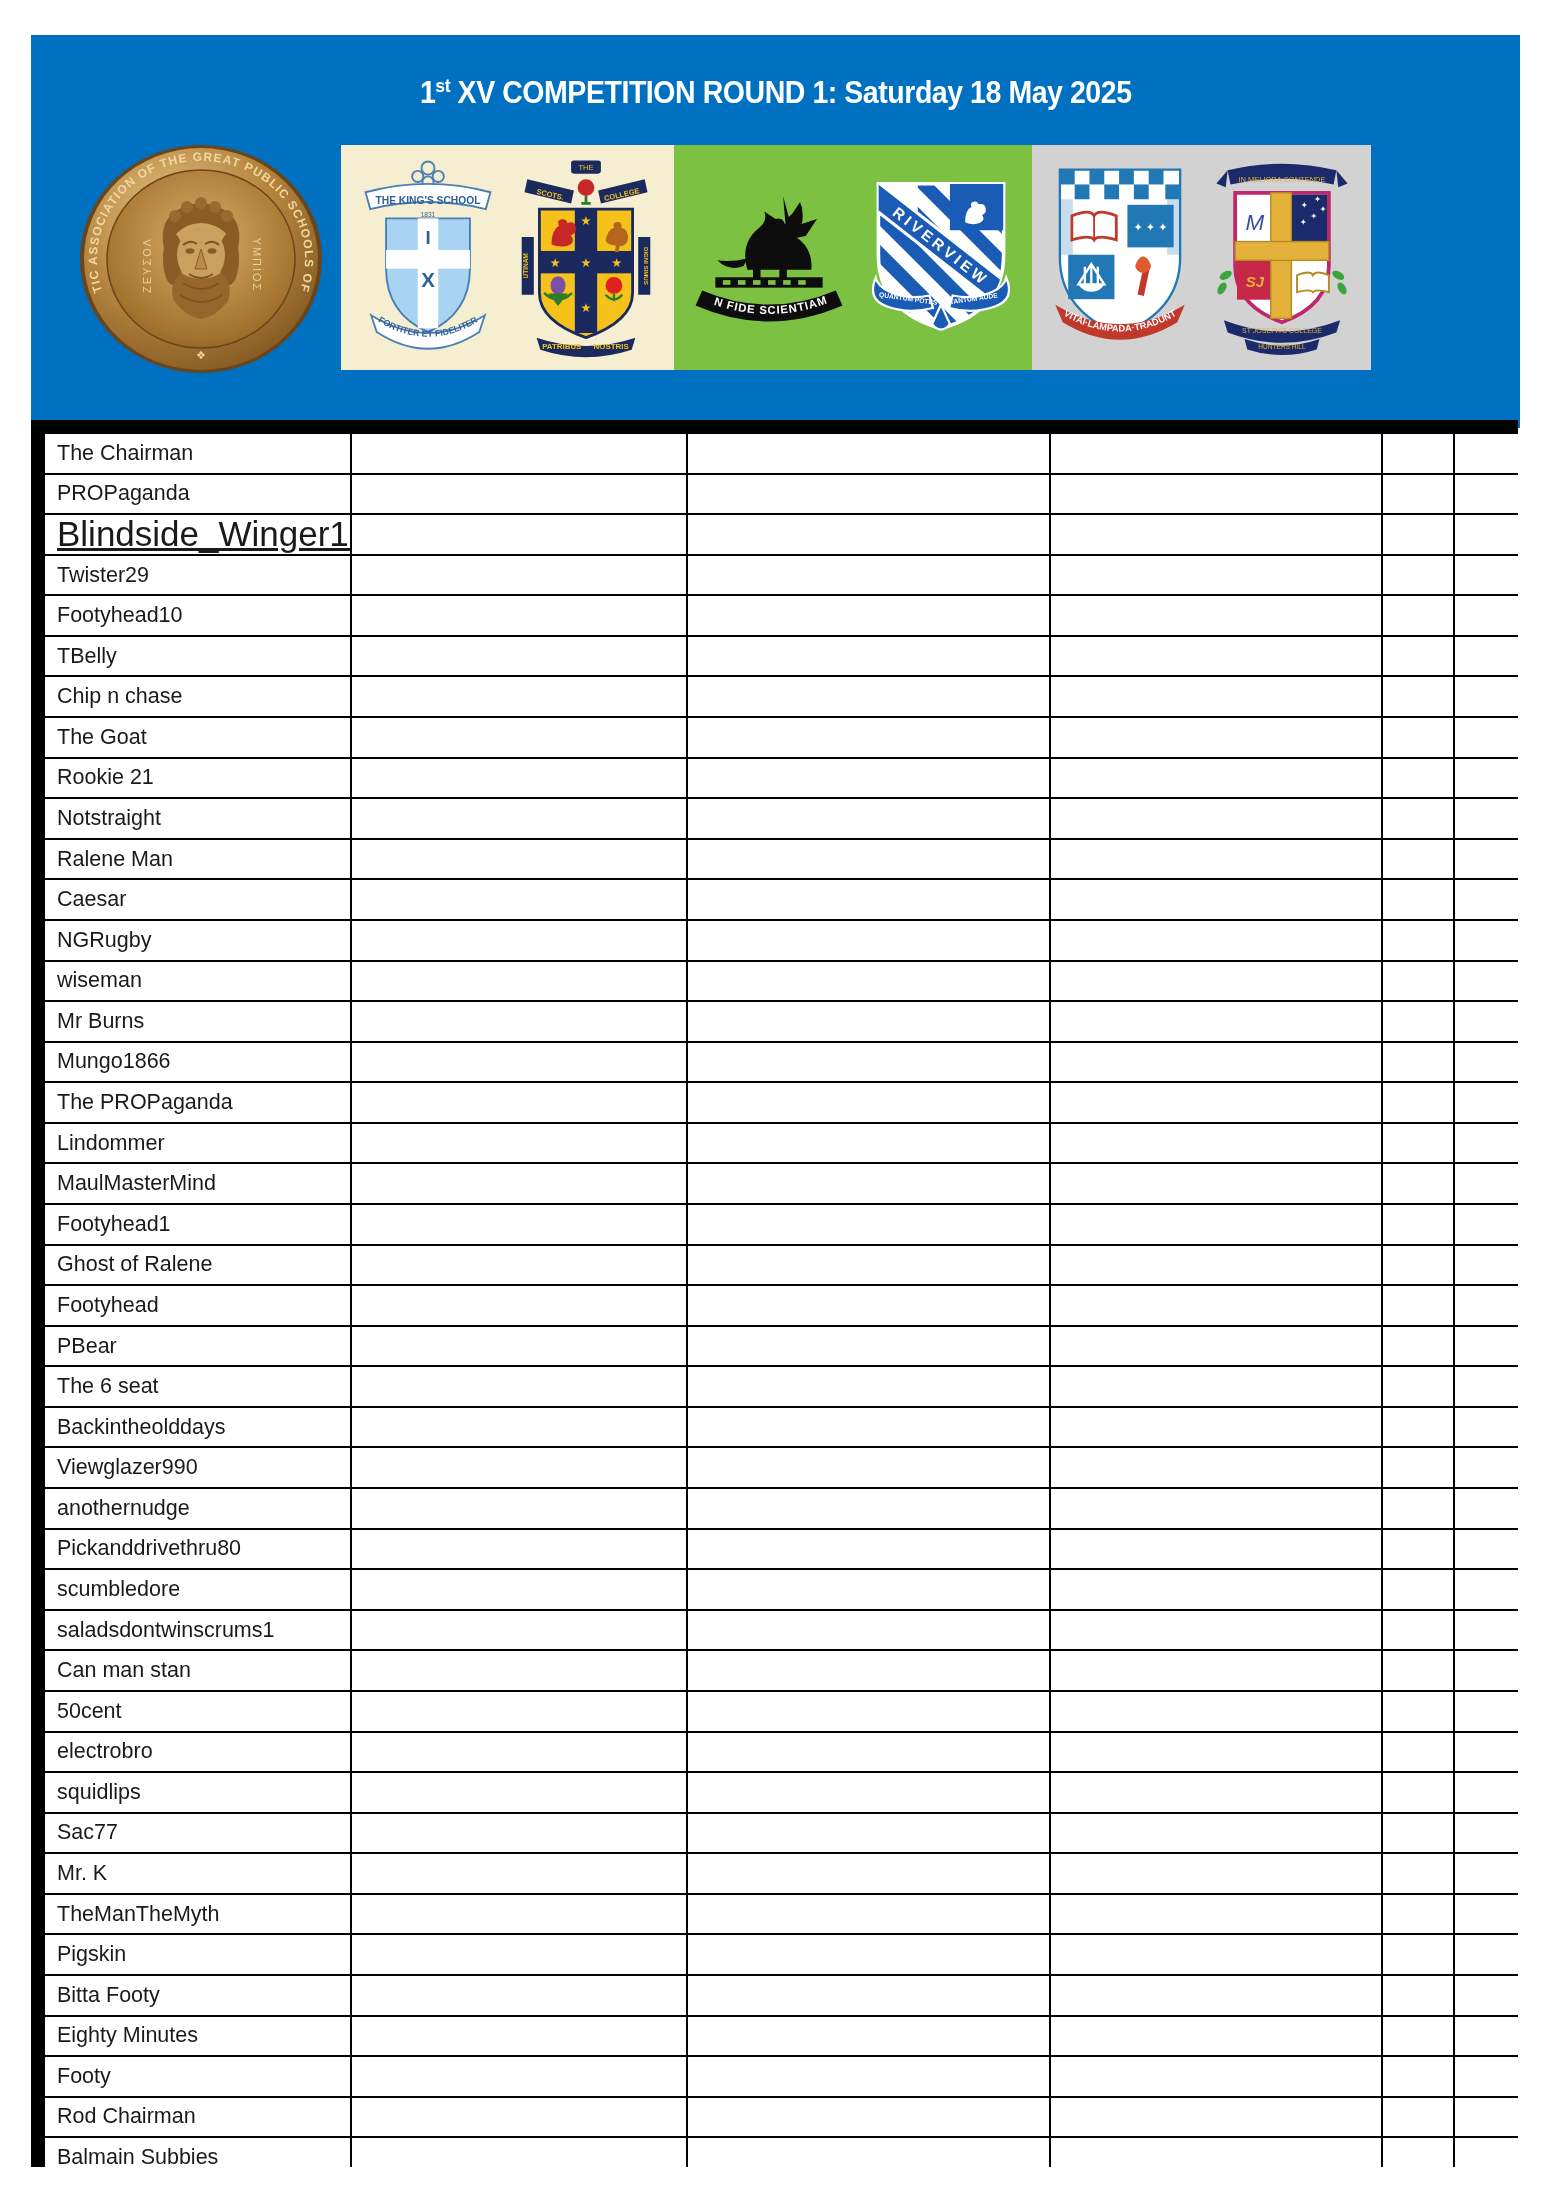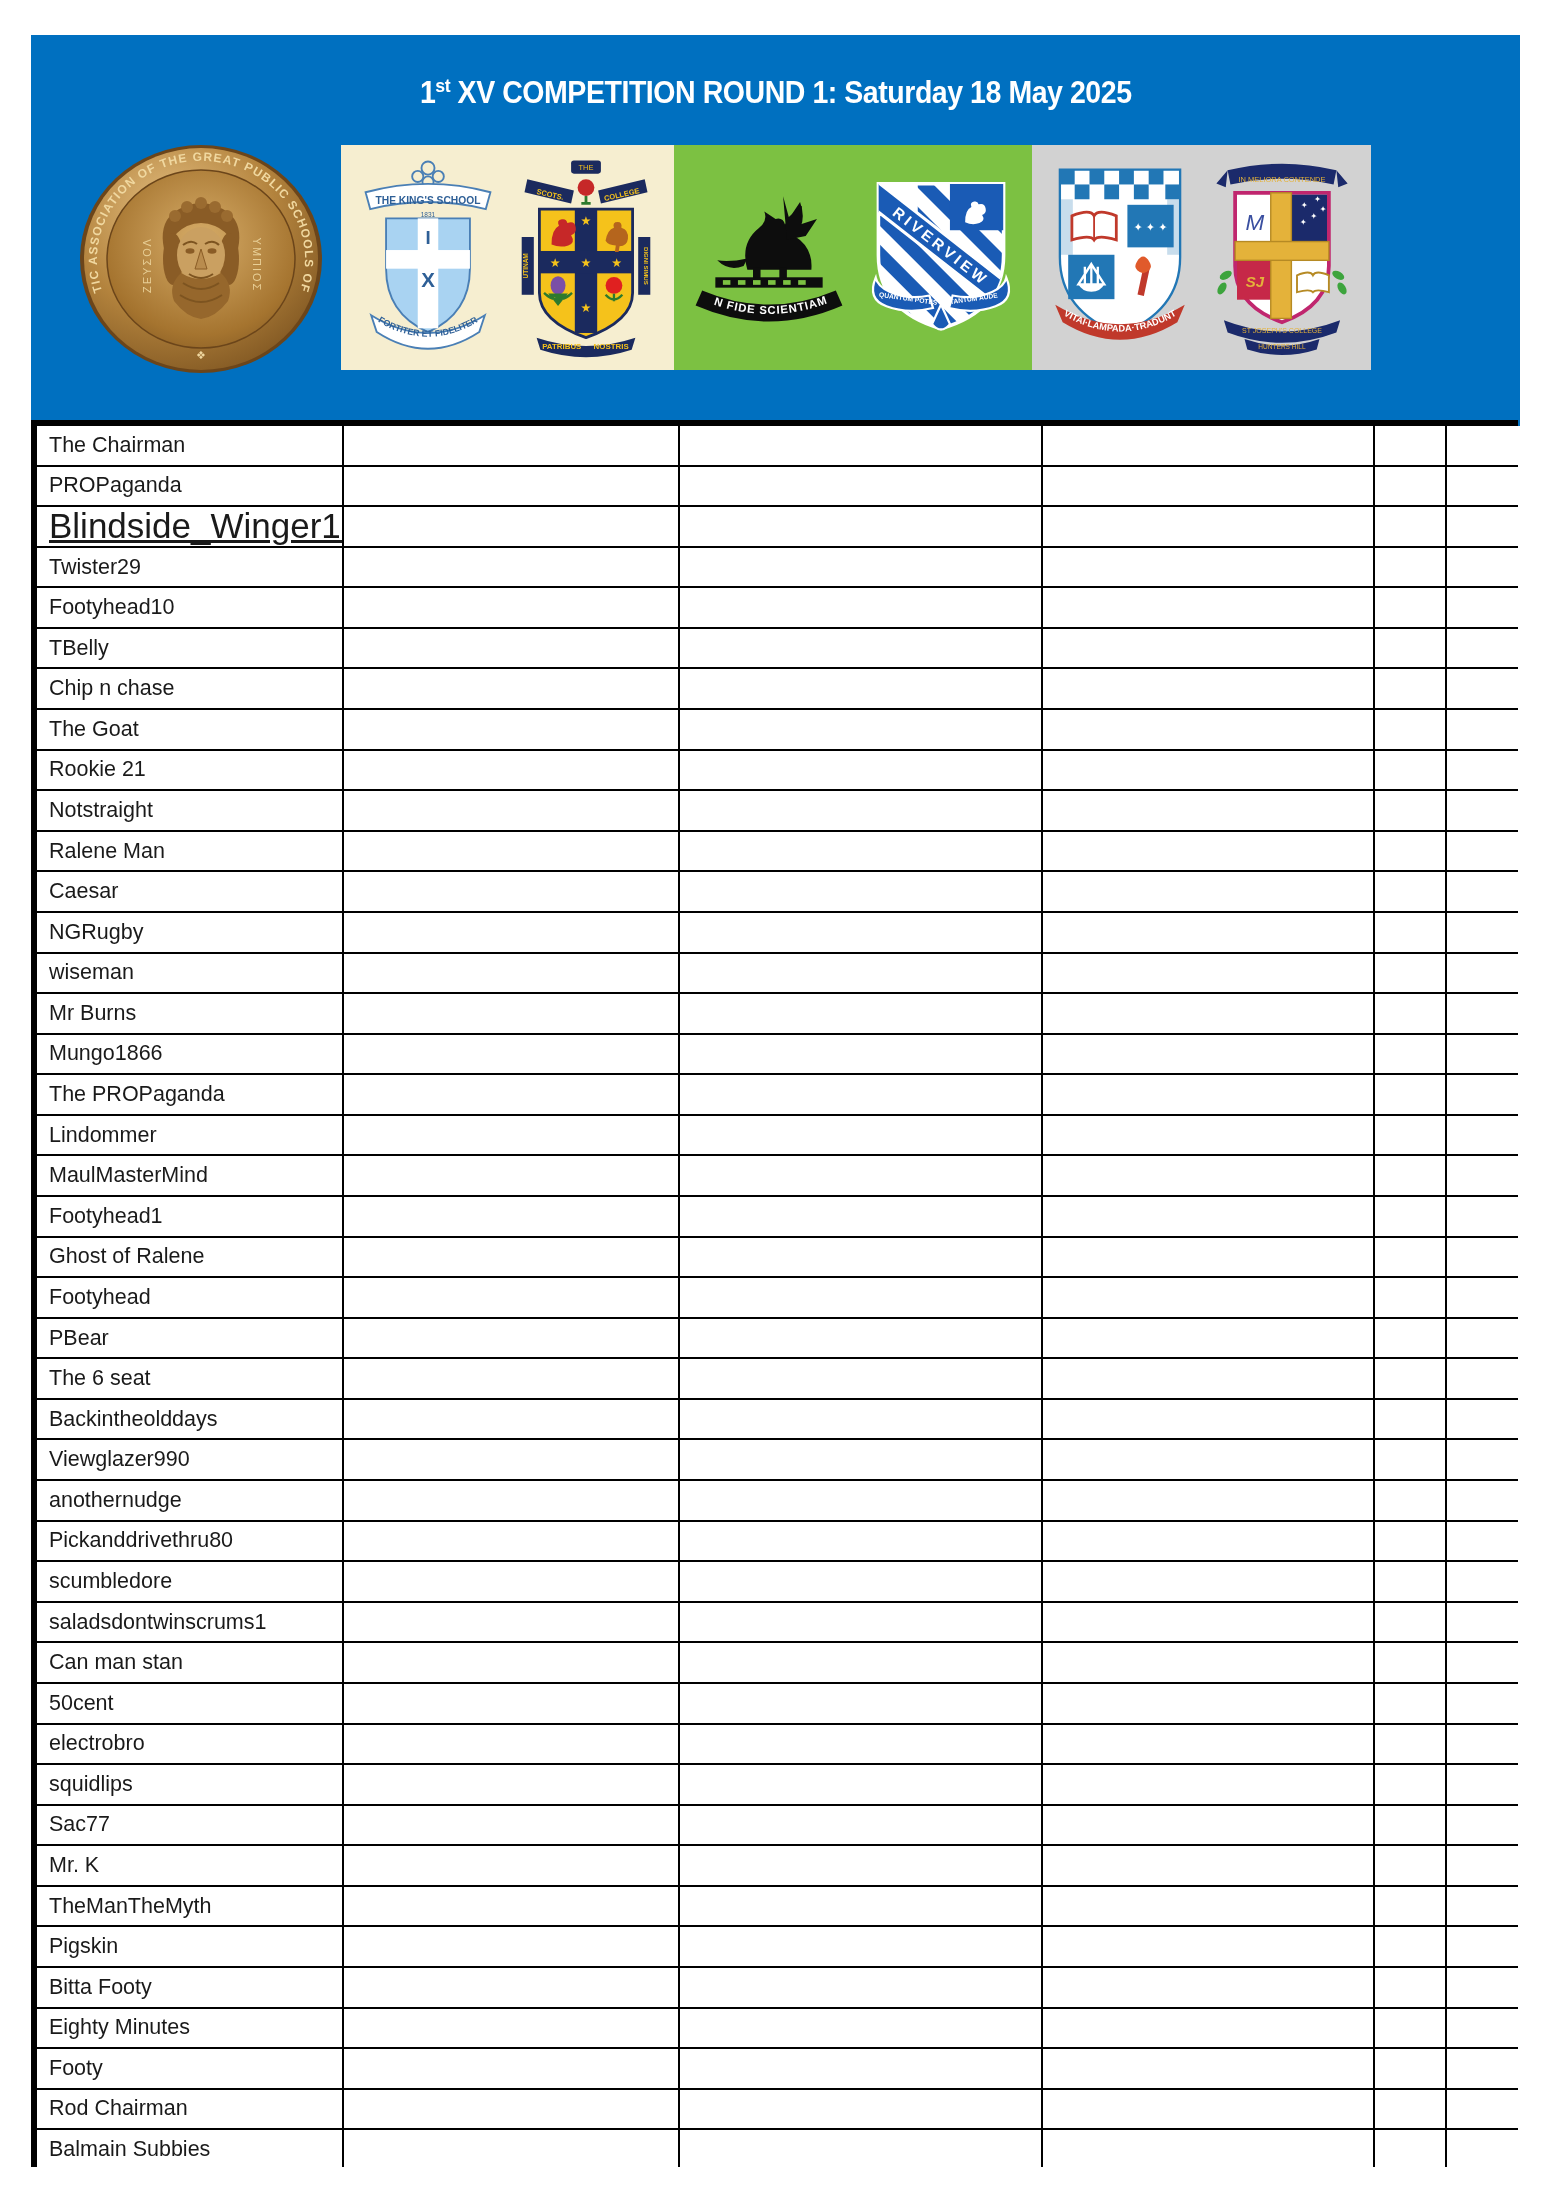--- a/index.html
+++ b/index.html
@@ -12,21 +12,21 @@
   .title sup{font-size:0.62em;vertical-align:super;}
   .medal{position:absolute;left:46px;top:108px;width:248px;height:233px;}
   .panel{position:absolute;top:110px;height:225px;display:flex;align-items:center;justify-content:space-evenly;}
   .panel-cream{left:310px;width:333px;}
   .panel-green{left:643px;width:358px;}
   .panel-gray{left:1001px;width:339px;}
   .crest{display:block;}
   
   .grid{position:absolute;left:31px;top:420px;width:1487px;height:1747px;
         display:grid;grid-template-columns:305px 334px 361px 330px 70px 73px;
-        grid-auto-rows:38.58px;gap:2px;padding:6px;background:#000;box-sizing:border-box;}
+        grid-auto-rows:38.58px;gap:2px;padding:14px;background:#000;box-sizing:border-box;}
   .row{display:contents;}
   .c{background:#fff;}
   .name{display:flex;align-items:center;padding-left:12px;font-size:21.5px;color:#1a1a1a;
         white-space:nowrap;overflow:hidden;}
   .row:nth-child(3) .name{font-size:35px;text-decoration:underline;}
   svg text{font-family:"Liberation Sans",sans-serif;}
 </style>
 </head>
 <body>
 

